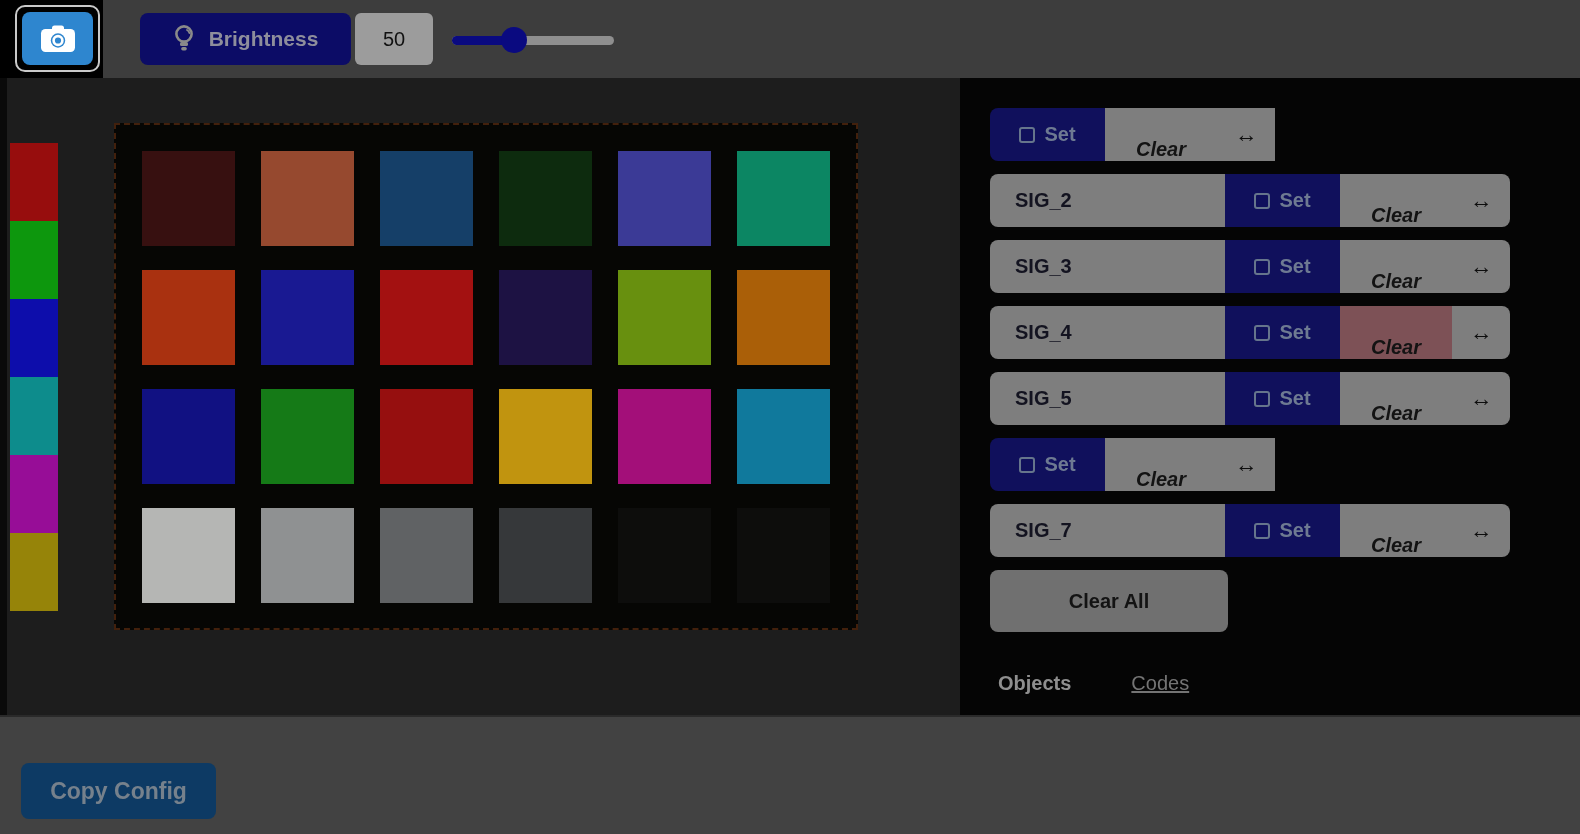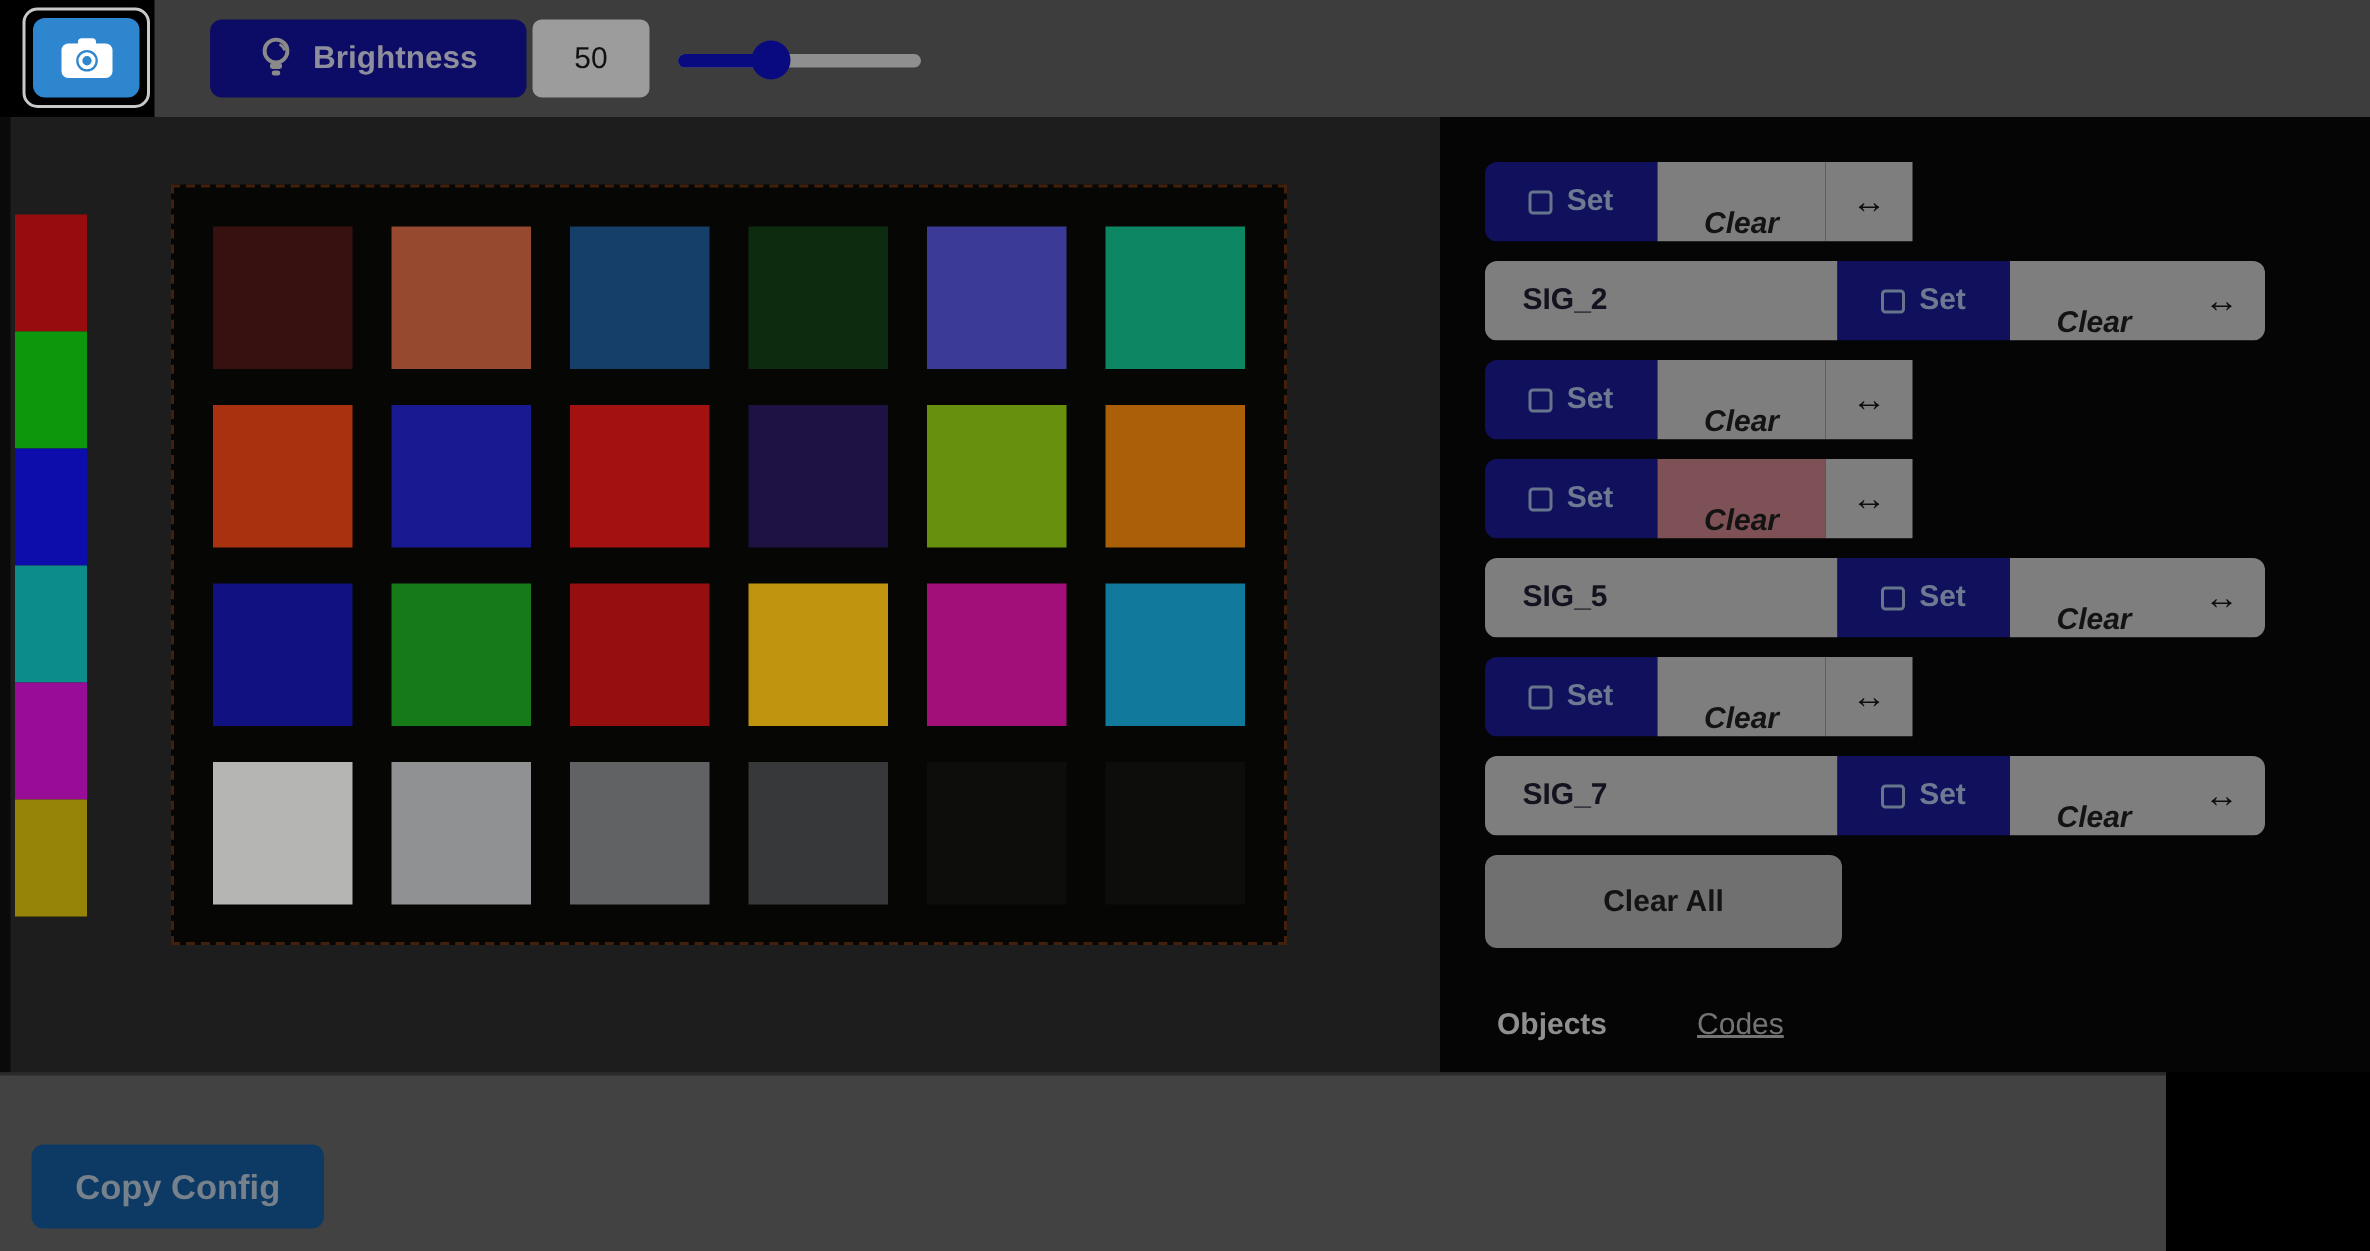--- a/index.html
+++ b/index.html
@@ -65,21 +65,21 @@
   .clear-all-btn { position:absolute; left:30px; top:492px; width:238px; height:62px;
                    background:#707070; border:none; border-radius:8px; cursor:pointer;
                    color:#131313; font-size:20px; font-weight:bold; }
   .tabs { position:absolute; left:38px; top:592px; display:flex; gap:60px; }
   .tab { background:none; border:none; cursor:pointer; font-size:20px;
          font-family:"Liberation Sans", sans-serif; padding:2px 0; }
   .tab.active { color:#8f8f8f; font-weight:bold; }
   .tab.inactive { color:#747474; font-weight:normal;text-decoration:underline; }
 
   
-  .bottom-bar { position:absolute; left:0; top:715px; width:1444px; height:119px;
+  .bottom-bar { position:absolute; left:0; top:715px; width:1580px; height:119px;
                 background:#424242; border-top:2px solid #2a2a2a; }
   .copy-btn { position:absolute; left:21px; top:46px; width:195px; height:56px;
               background:#0d3a64; border:none; border-radius:8px; cursor:pointer;
               color:#76818c; font-size:23px; font-weight:bold; }
 </style>
 </head>
 <body>
 
 <div id="stage">
 
@@ -176,31 +176,33 @@
       <span class="set-box"></span>
       <span>Set</span>
     </button>
     <button class="clear-btn">
       <span>Clear</span>
     </button>
     <div class="arrow-cell">↔</div>
   </div>
 
   <div class="sig-row">
-    <button class="set-btn">
-      <span class="set-box"></span>
-      <span>Set</span>
-    </button>
-    <button class="clear-btn">
-      <span>Clear</span>
-    </button>
-    <div class="arrow-cell">↔</div>
-  </div>
-
-  <div class="sig-row">
+    <div class="sig-label">SIG_3</div>
+    <button class="set-btn">
+      <span class="set-box"></span>
+      <span>Set</span>
+    </button>
+    <button class="clear-btn">
+      <span>Clear</span>
+    </button>
+    <div class="arrow-cell">↔</div>
+  </div>
+
+  <div class="sig-row">
+    <div class="sig-label">SIG_4</div>
     <button class="set-btn">
       <span class="set-box"></span>
       <span>Set</span>
     </button>
     <button class="clear-btn highlight">
       <span>Clear</span>
     </button>
     <div class="arrow-cell">↔</div>
   </div>
 

